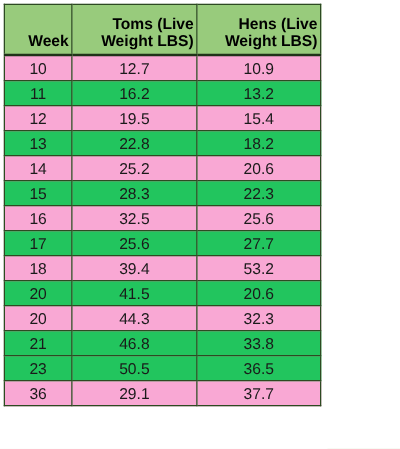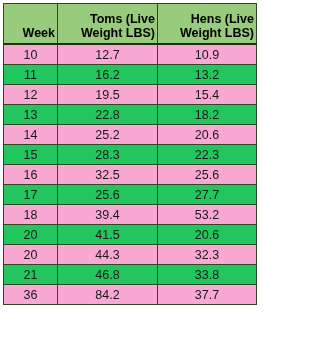--- a/index.html
+++ b/index.html
@@ -140,20 +140,25 @@
         <tr class="row-light">
           <td>20</td>
           <td>44.3</td>
           <td>32.3</td>
         </tr>
         <tr class="row-dark">
           <td>21</td>
           <td>46.8</td>
           <td>33.8</td>
         </tr>
+        <tr class="row-dark">
+          <td>23</td>
+          <td>50.5</td>
+          <td>36.5</td>
+        </tr>
         <tr class="row-light">
           <td>36</td>
-          <td>84.2</td>
+          <td>29.1</td>
           <td>37.7</td>
         </tr>
       </tbody>
   </table>
 </div>
 
 </body></html>

